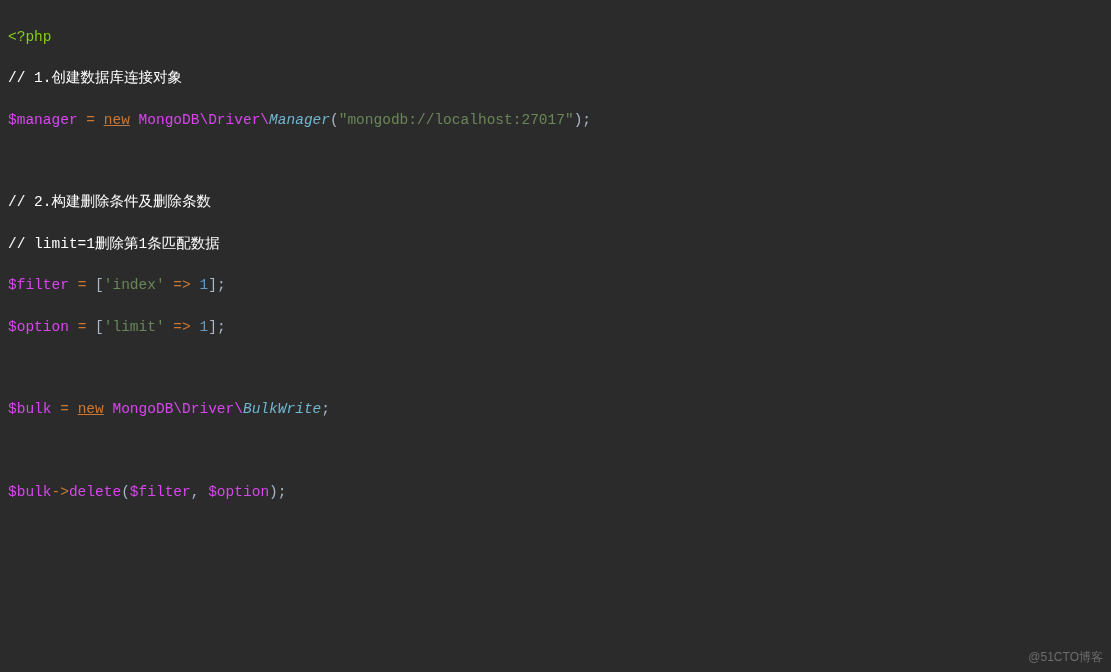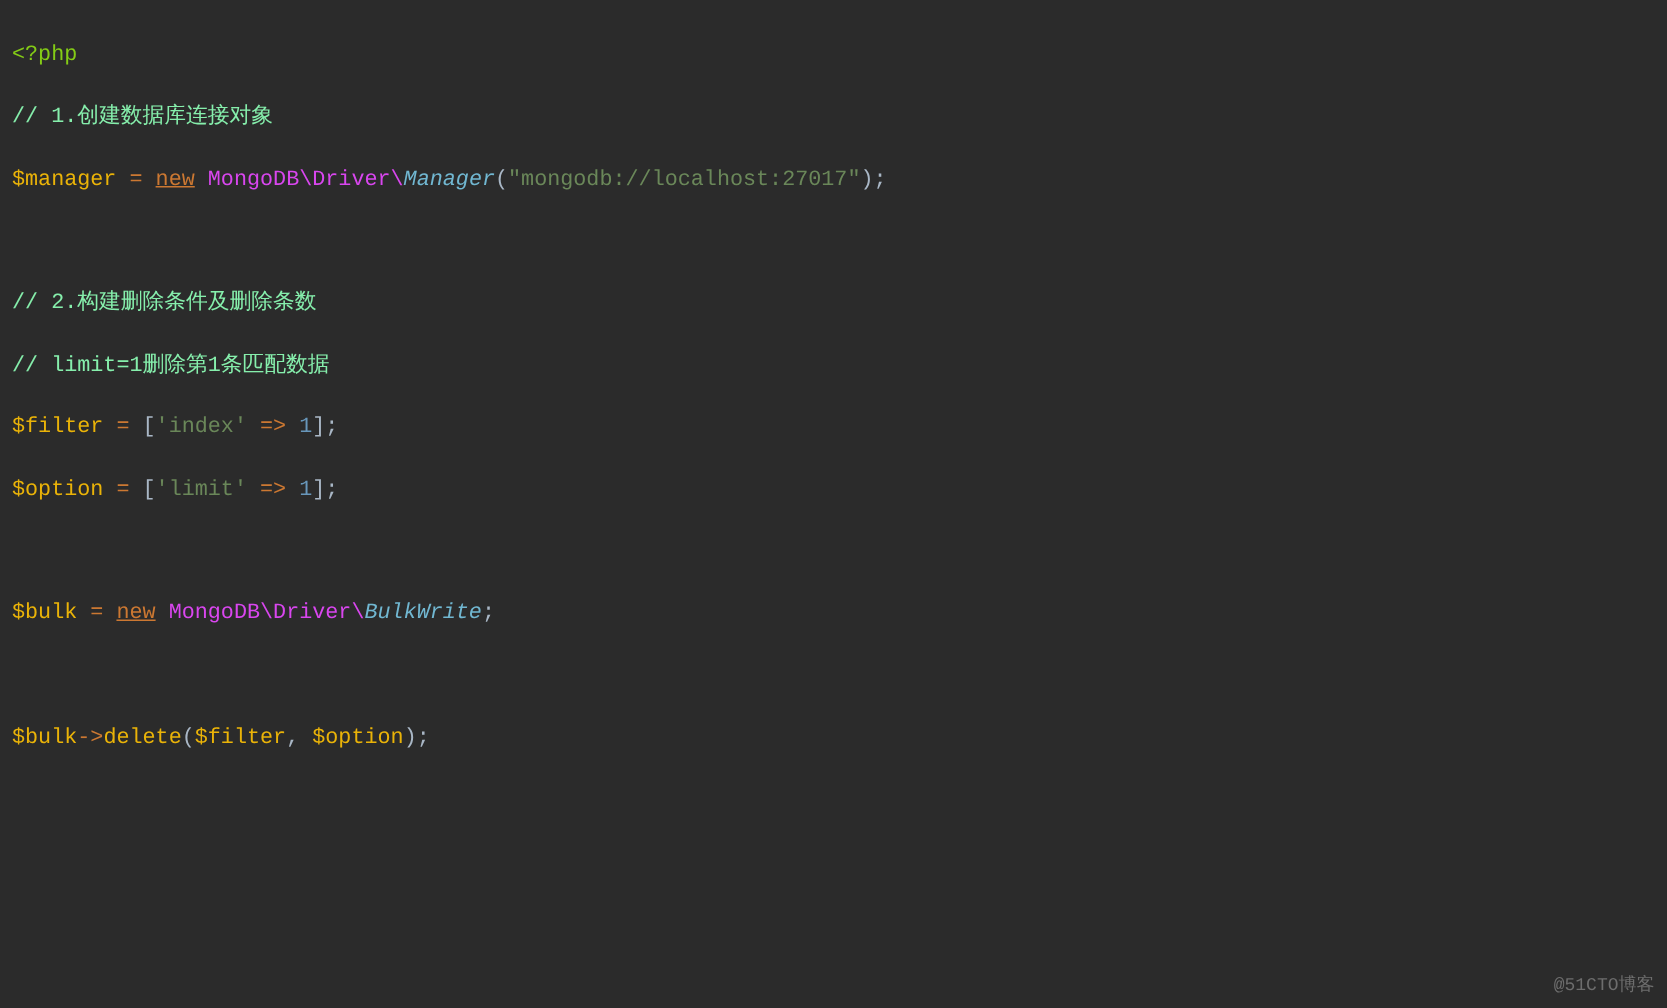--- a/index.html
+++ b/index.html
@@ -13,36 +13,36 @@
     overflow: hidden;
     position: relative;
   }
   .code-container {
     padding: 6px 8px;
     white-space: pre;
     color: #a9b7c6;
   }
   .line { display: block; }
   .tag     { color: #84cc16; }   
-  .comment { color: #86efac; }   
-  .var     { color: #eab308; }   
+  .comment { color: #ffffff; }   
+  .var     { color: #d946ef; }   
   .assign  { color: #cc7832; }   
   .kw      { color: #cc7832; text-decoration: underline; }   
   .ns      { color: #d946ef; }   
   .cls     { color: #71b7d1; font-style: italic; } 
   .str     { color: #6a8759; }   
   .num     { color: #6897bb; }   
   .punc    { color: #a9b7c6; }   
   .watermark {
     position: absolute;
     right: 8px;
     bottom: 4px;
     color: #6d6d6d;
     font-size: 12px;
-    font-family: Liberation Mono, monospace;
+    font-family: Liberation Sans, sans-serif;
   }
 </style>
 </head>
 <body>
 
 <div class="code-container">
 <span class="line"><span class="tag">&lt;?php</span></span>
 <span class="line"><span class="comment">// 1.创建数据库连接对象</span></span>
 <span class="line"><span class="var">$manager</span><span> </span><span class="assign">=</span><span> </span><span class="kw">new</span><span> </span><span class="ns">MongoDB\Driver\</span><span class="cls">Manager</span><span class="punc">(</span><span class="str">"mongodb://localhost:27017"</span><span class="punc">)</span><span class="punc">;</span></span>
 <span class="line"> </span>

